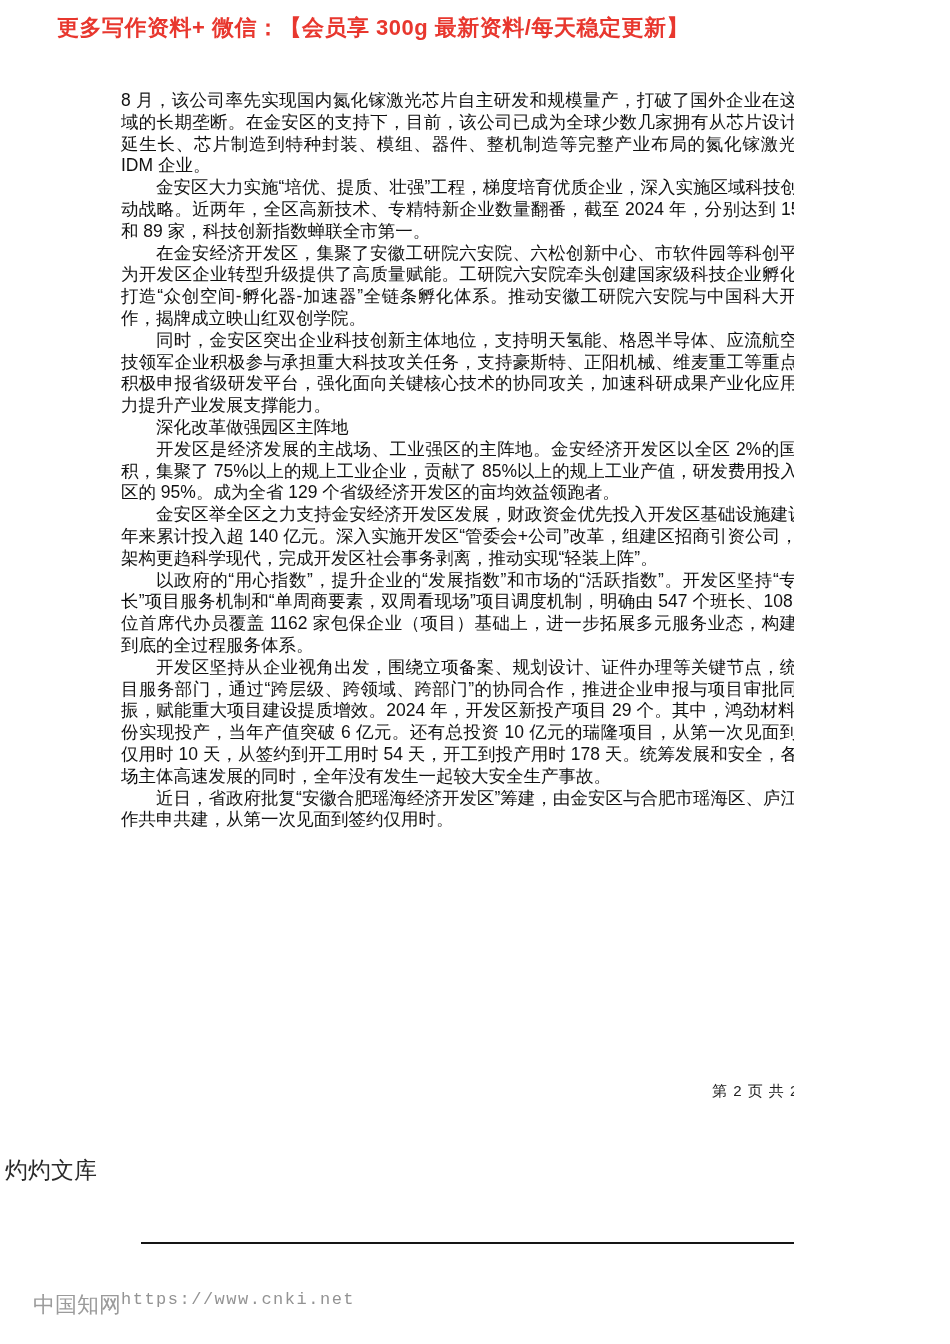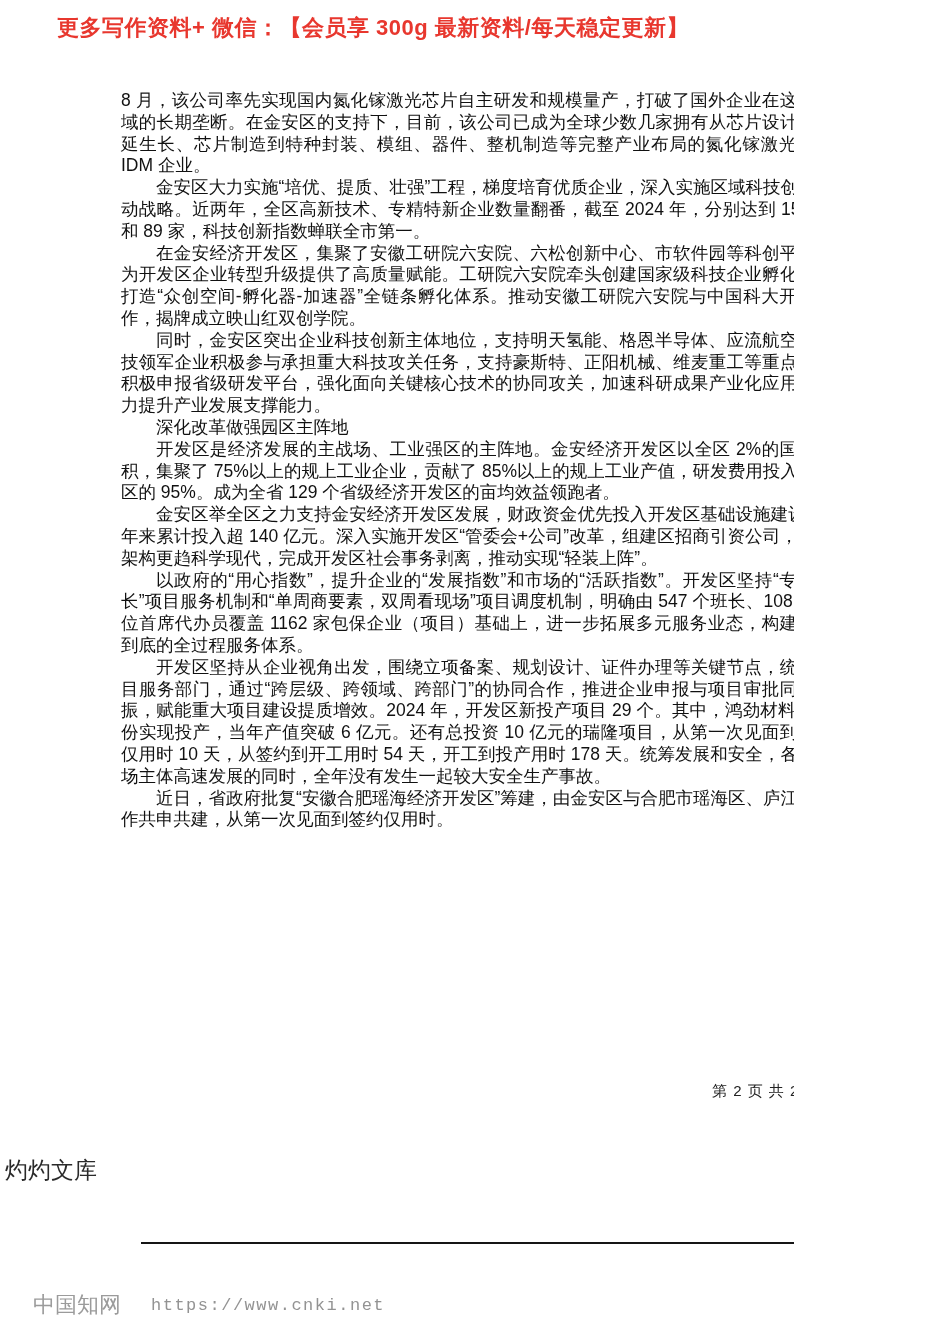--- a/index.html
+++ b/index.html
@@ -61,22 +61,21 @@
     top: 1242px;
     width: 679px;
     height: 2px;
     background: #151515;
   }
   .cnki-watermark {
     position: absolute;
     left: 33px;
     top: 1290px;
     display: flex;
-    align-items: center;
-    gap: 30px;
+    align-items: flex-start;
     color: #9b9b9b;
     white-space: nowrap;
   }
   .cnki-name {
     font-family: "Liberation Serif", serif;
     font-size: 22px;
     color: #9b9b9b;
   }
   .cnki-url {
     font-family: "Liberation Mono", monospace;

